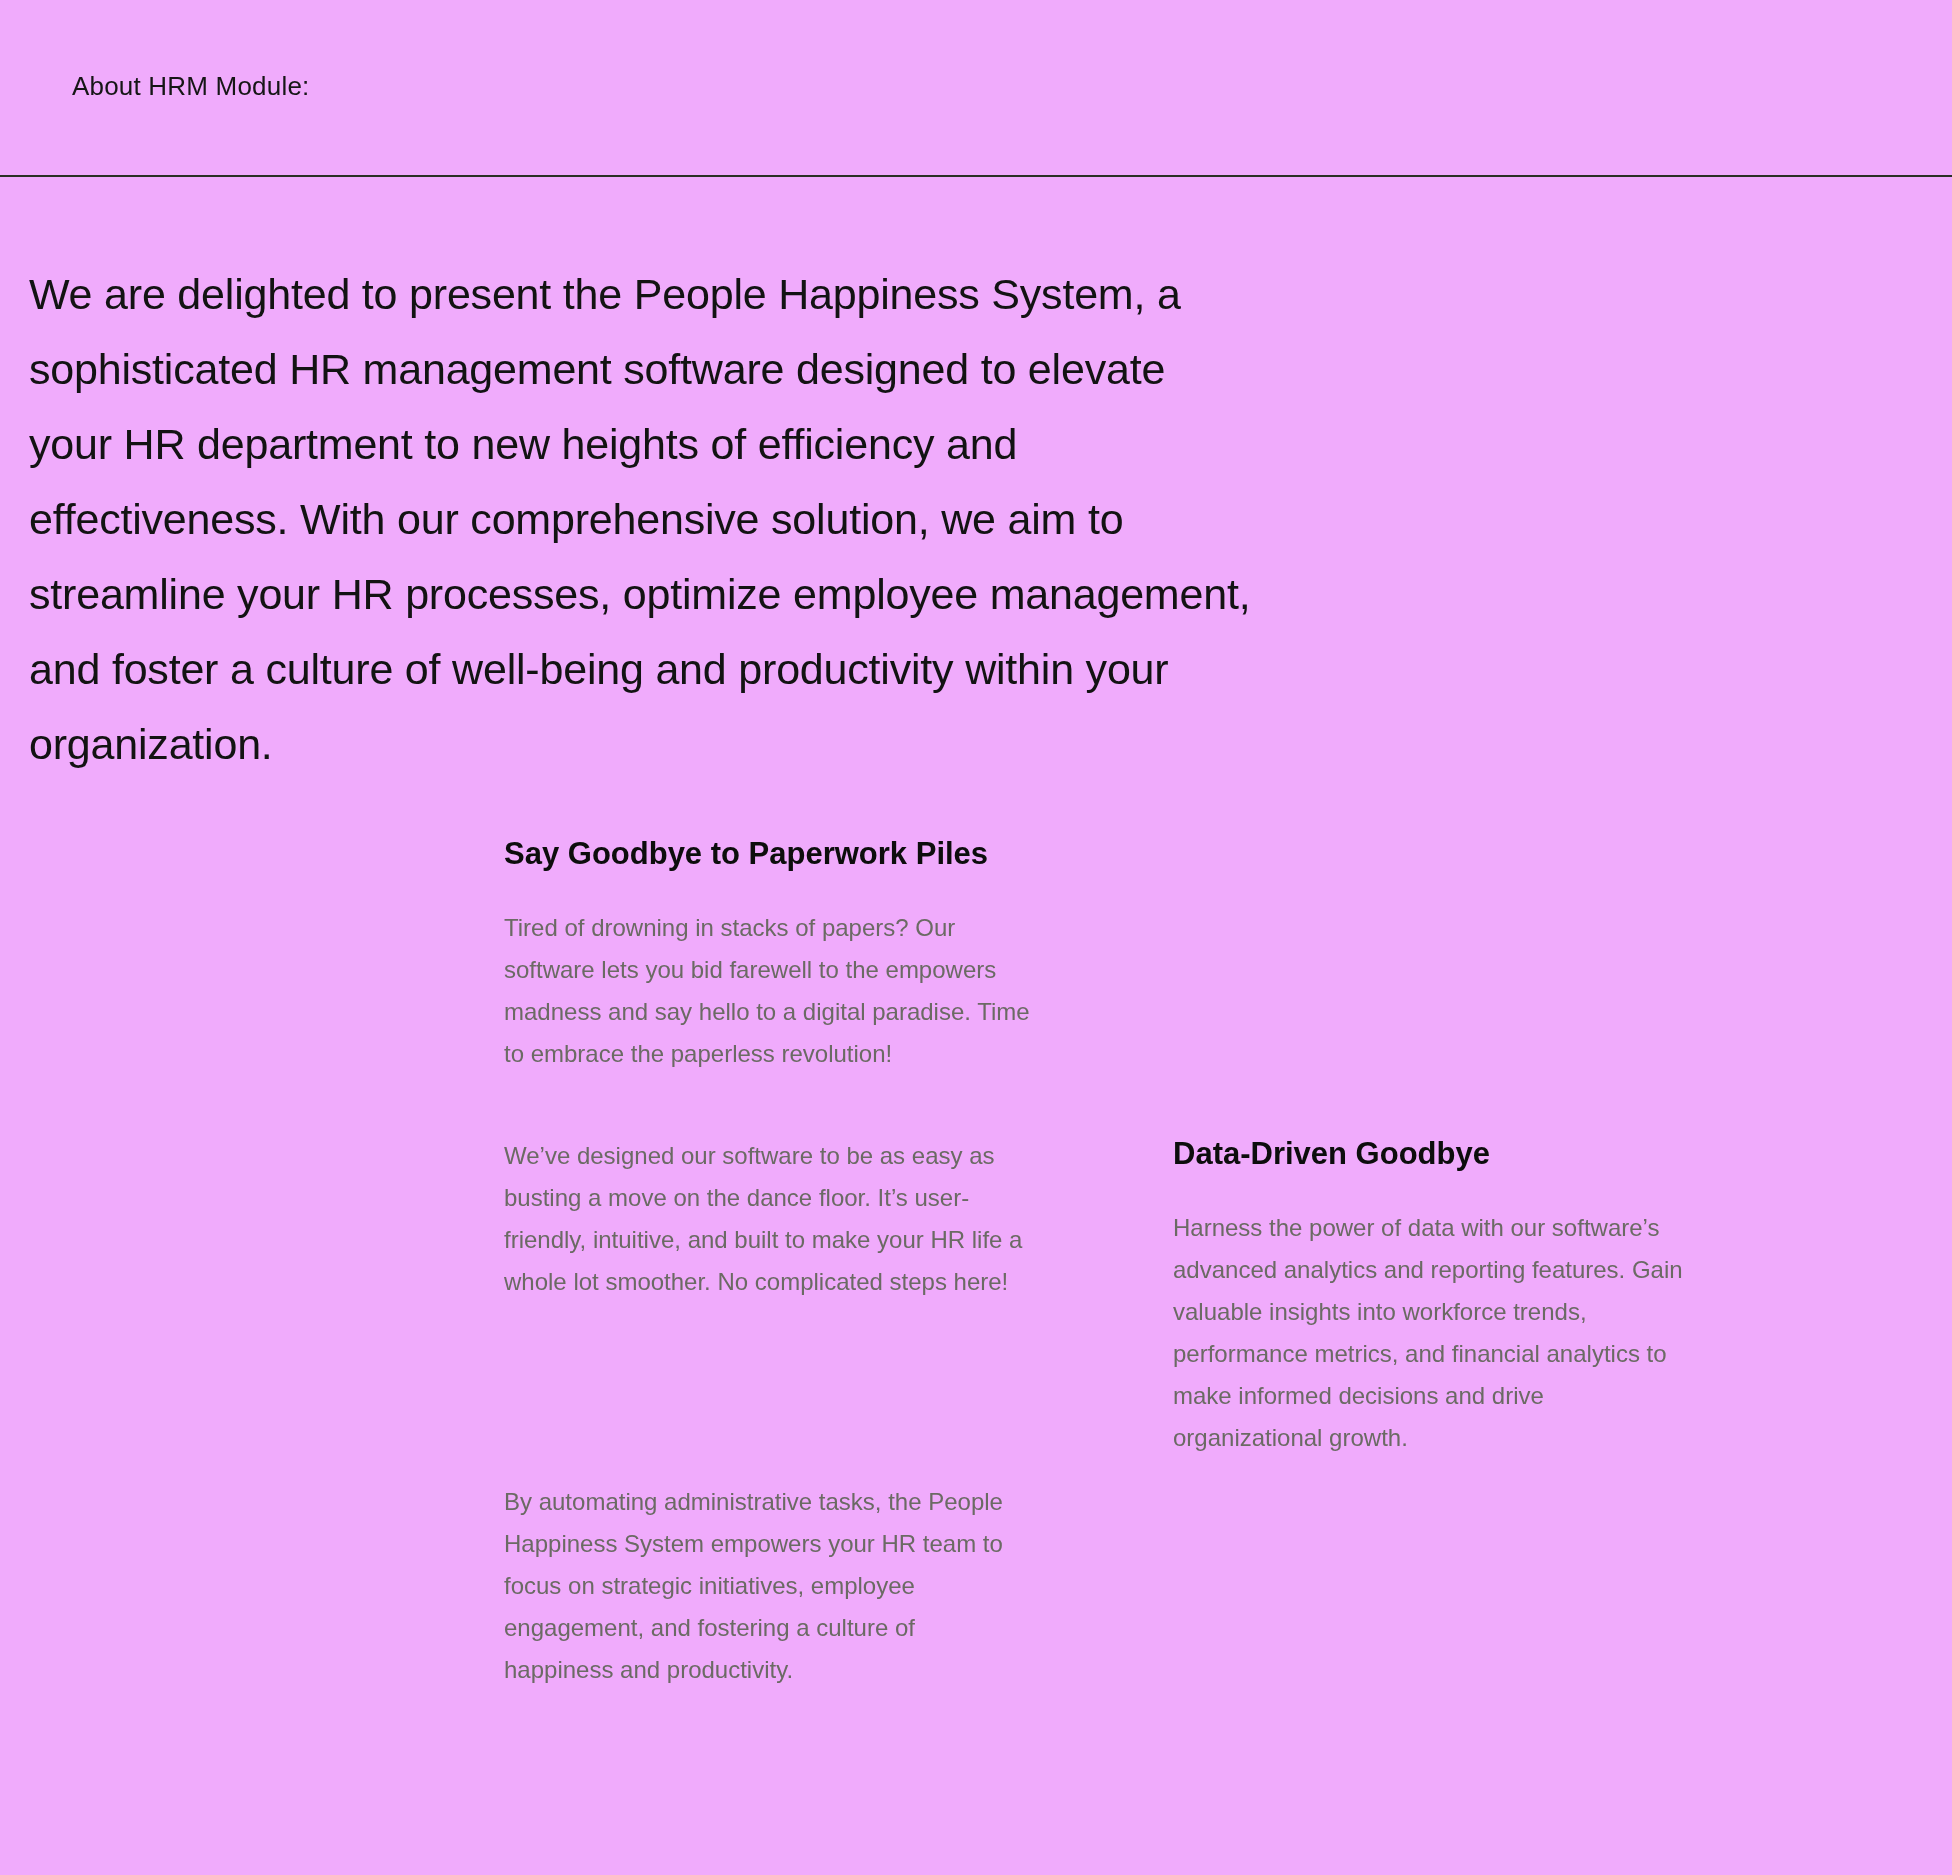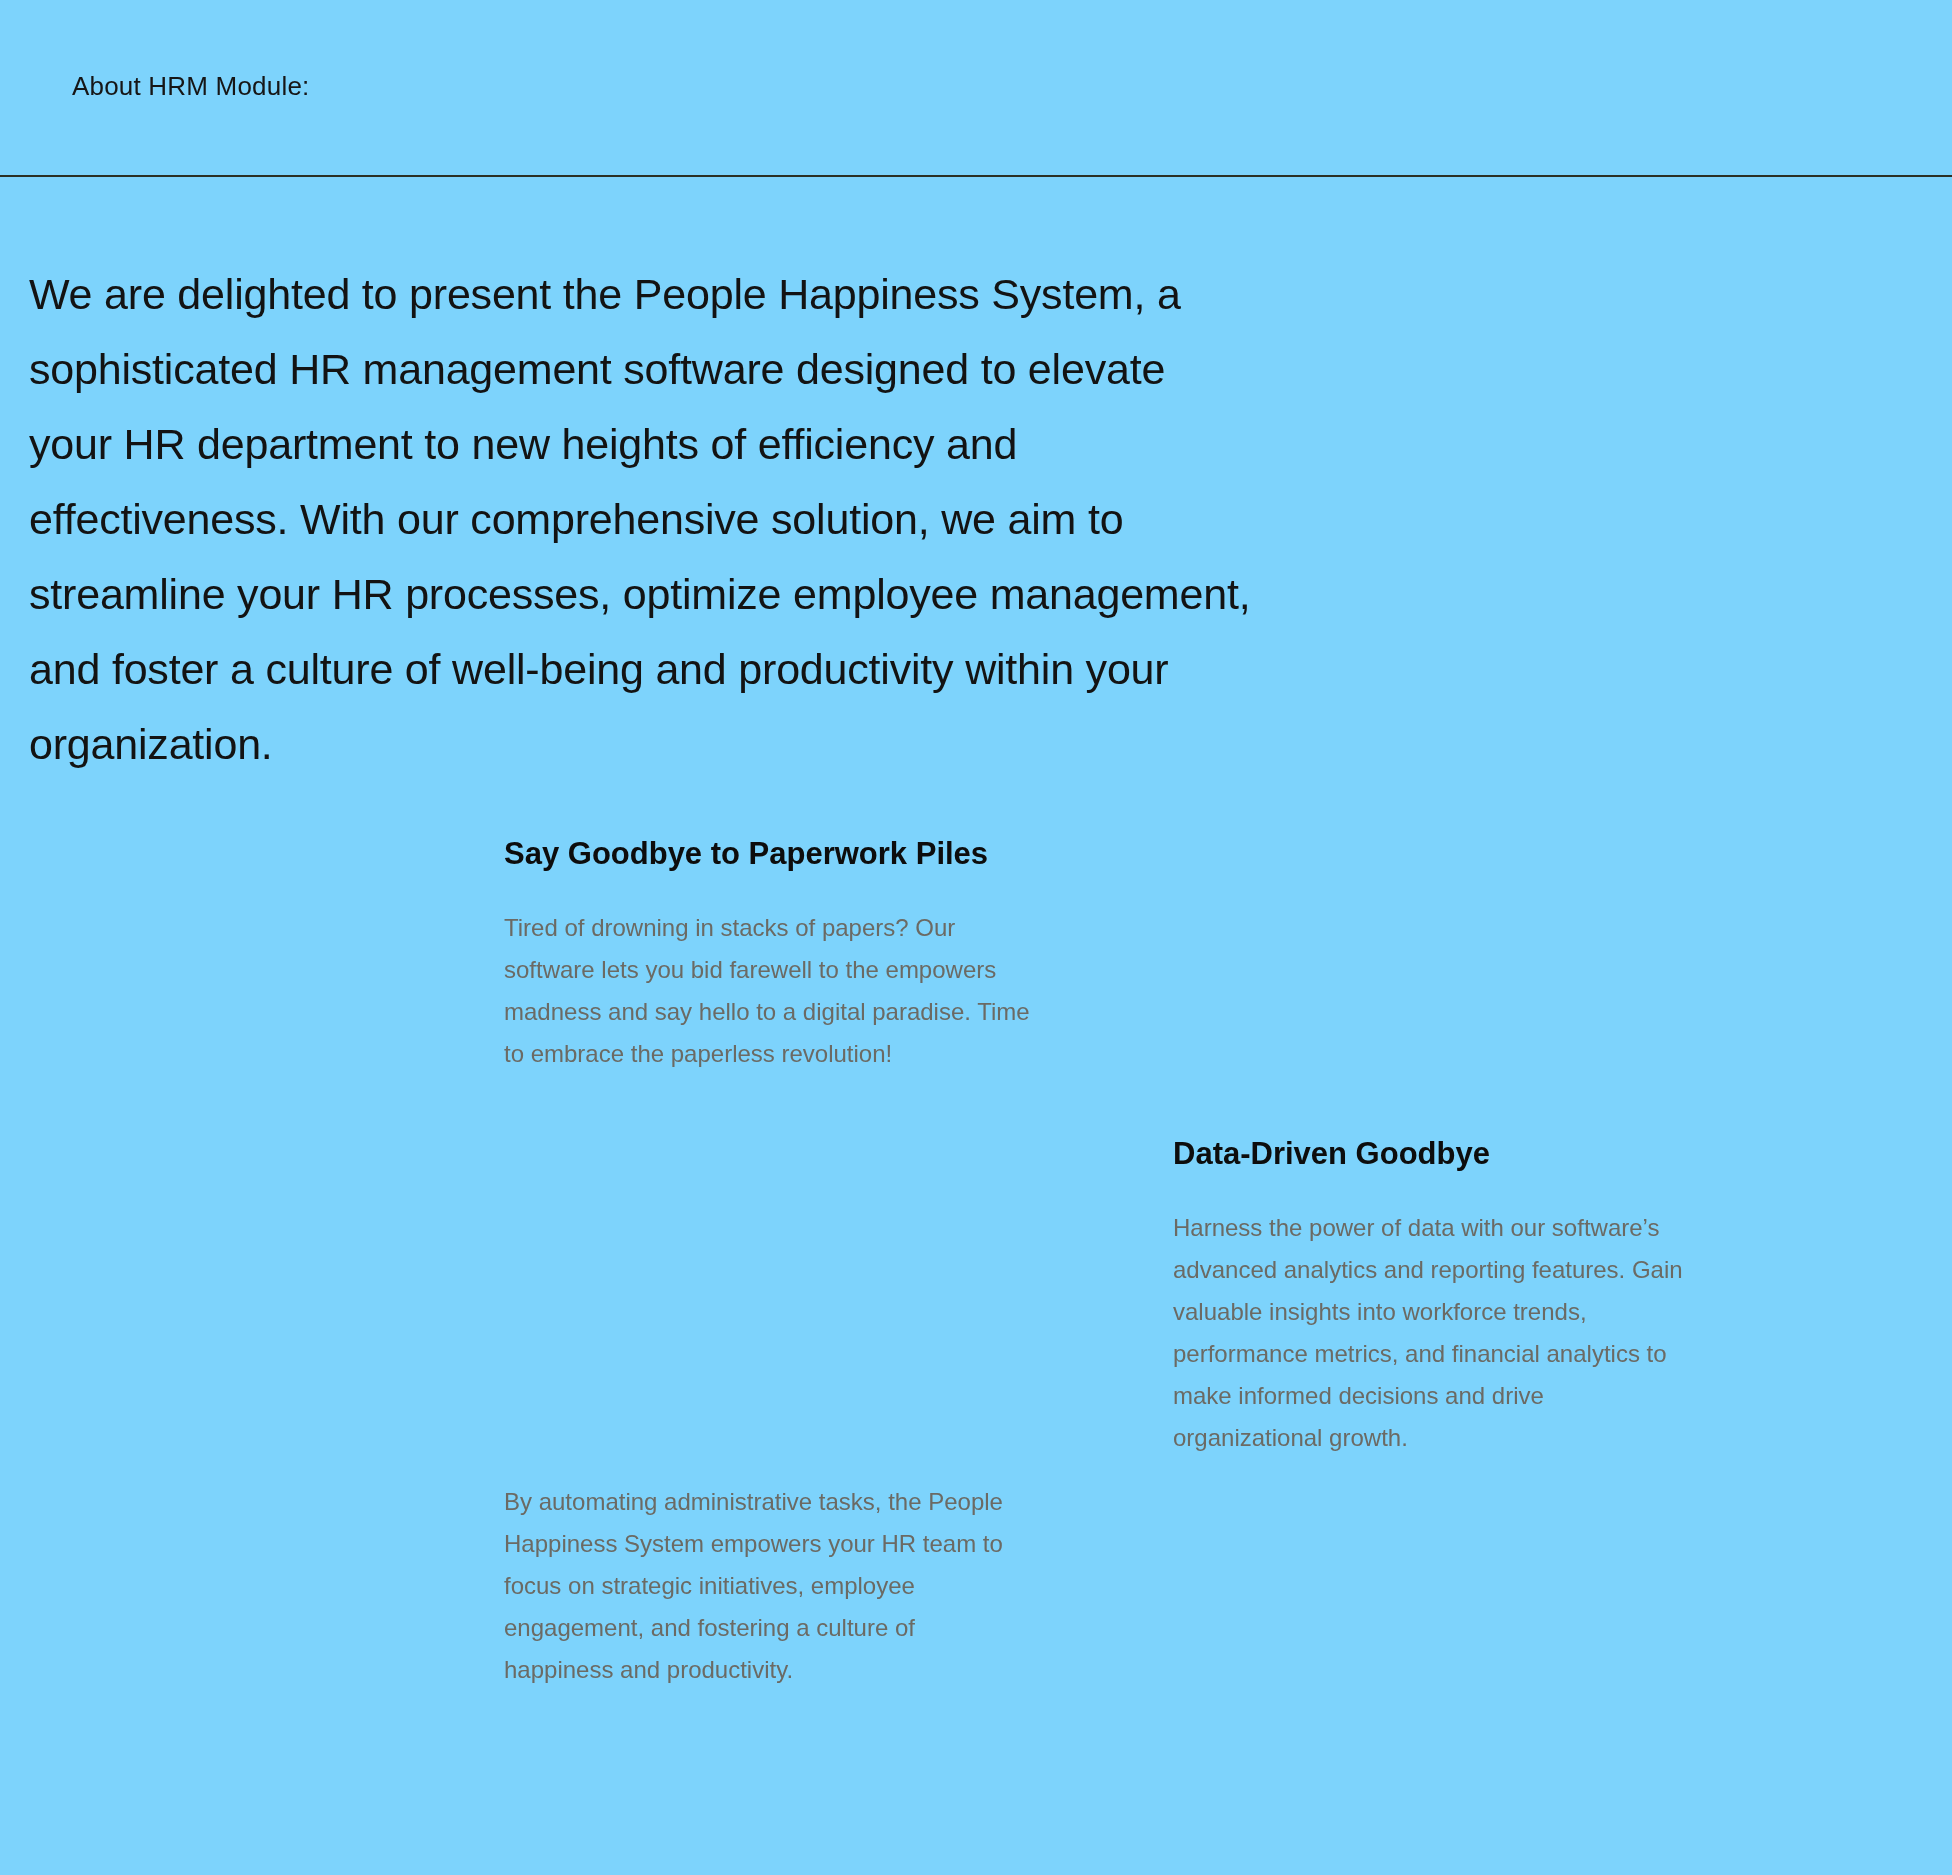--- a/index.html
+++ b/index.html
@@ -5,21 +5,21 @@
   html, body { margin: 0; padding: 0; }
   body {
     background: #e8e4dd;
     font-family: "Liberation Sans", sans-serif;
   }
   .canvas {
     position: relative;
     width: 1953px;
     height: 1876px;
     margin: 0 auto;
-    background: #7dd3fc;
+    background: #f0abfc;
     overflow: hidden;
   }
   .header {
     padding: 73px 72px 76px 72px;
   }
   .section-label {
     font-size: 26px;
     line-height: 26px;
     color: #161616;
     letter-spacing: 0.2px;
@@ -100,20 +100,24 @@
       <div class="feature row1 c1r1">
         <h3 class="feature-title">Say Goodbye to Paperwork Piles</h3>
         <p class="feature-body">Tired of drowning in stacks of papers? Our
 software lets you bid farewell to the empowers
 madness and say hello to a digital paradise. Time
 to embrace the paperless revolution!</p>
       </div>
 
 
       <div class="feature c1r2">
+        <p class="feature-body">We’ve designed our software to be as easy as
+busting a move on the dance floor. It’s user-
+friendly, intuitive, and built to make your HR life a
+whole lot smoother. No complicated steps here!</p>
       </div>
 
       <div class="feature c2r2">
         <h3 class="feature-title">Data-Driven Goodbye</h3>
         <p class="feature-body">Harness the power of data with our software’s
 advanced analytics and reporting features. Gain
 valuable insights into workforce trends,
 performance metrics, and financial analytics to
 make informed decisions and drive
 organizational growth.</p>

